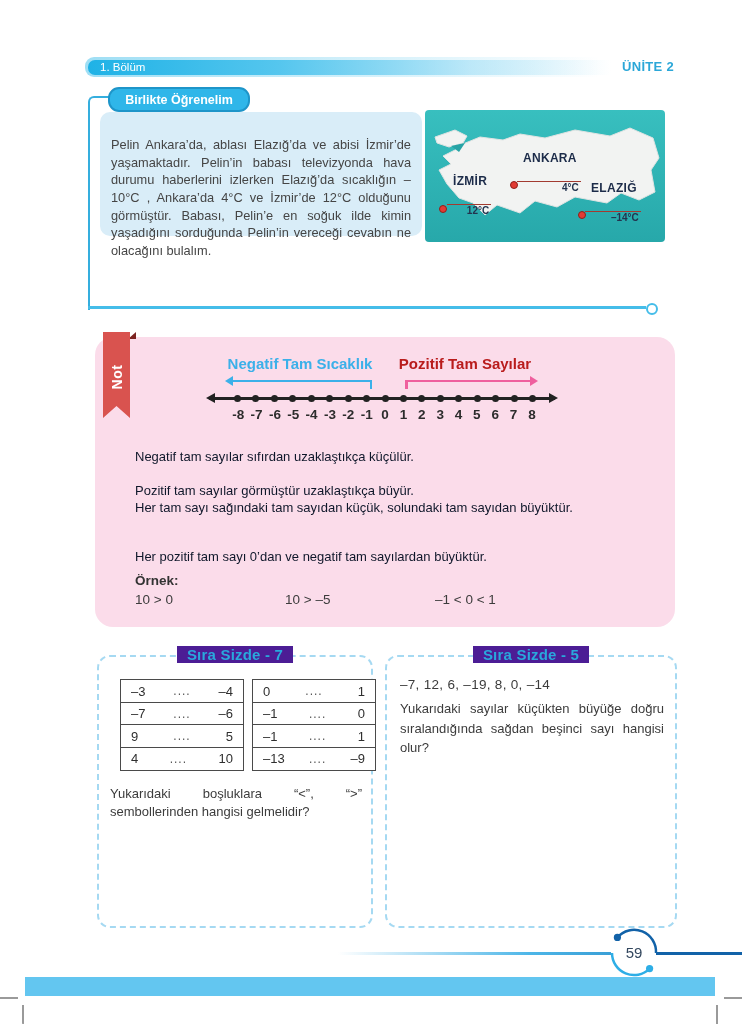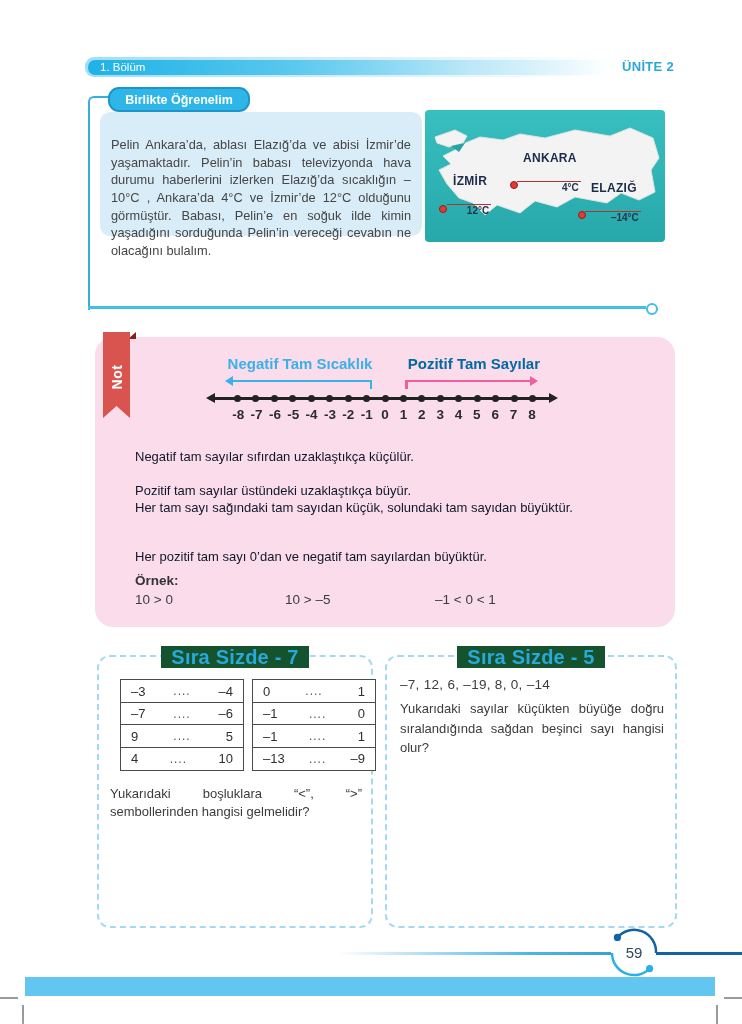--- a/index.html
+++ b/index.html
@@ -45,21 +45,21 @@
   .note-box{position:absolute;left:95px;top:337px;width:580px;height:290px;background:#fbdcea;border-radius:18px;}
   .ribbon{position:absolute;left:8px;top:-5px;width:27px;height:86px;background:#d9534f;
     clip-path:polygon(0 0,100% 0,100% 100%,50% 86%,0 100%);z-index:2;}
   .ribbon-fold{position:absolute;left:33px;top:-5px;width:8px;height:7px;background:#7c2320;
     clip-path:polygon(0 0,100% 100%,0 100%);transform:scaleX(-1);}
   .ribbon-label{position:absolute;left:8px;top:14px;width:27px;height:52px;display:flex;align-items:center;justify-content:center;
     color:#fff;font-weight:bold;font-size:14px;transform:rotate(-90deg);transform-origin:center;letter-spacing:.5px;z-index:3;}
 
   .numberline{position:absolute;left:100px;top:18px;width:375px;height:80px;}
   .nl-neg-label{position:absolute;left:20px;top:0;width:170px;text-align:center;font-size:15px;font-weight:bold;color:#3bb0e9;}
-  .nl-pos-label{position:absolute;left:195px;top:0;width:150px;text-align:right;font-size:15px;font-weight:bold;color:#0369a1;}
+  .nl-pos-label{position:absolute;left:195px;top:0;width:150px;text-align:center;font-size:15px;font-weight:bold;color:#b91c1c;}
   .nl-arrow{position:absolute;top:25px;height:9px;}
   .nl-arrow.neg{left:33px;width:144px;border-top:2.5px solid #3bb0e9;}
   .nl-arrow.neg::before{content:"";position:absolute;left:-8px;top:-6.5px;border:5px solid transparent;border-right:8px solid #3bb0e9;}
   .nl-arrow.neg::after{content:"";position:absolute;right:0;top:-2px;width:2.5px;height:9px;background:#3bb0e9;}
   .nl-arrow.pos{left:210px;width:130px;border-top:2.5px solid #ef5f9e;}
   .nl-arrow.pos::before{content:"";position:absolute;right:-8px;top:-6.5px;border:5px solid transparent;border-left:8px solid #ef5f9e;}
   .nl-arrow.pos::after{content:"";position:absolute;left:0;top:-2px;width:2.5px;height:9px;background:#ef5f9e;}
   .nl-line{position:absolute;left:14px;top:42px;width:346px;height:2.5px;background:#222;}
   .nl-line::before{content:"";position:absolute;left:-8px;top:-4.2px;border:5.5px solid transparent;border-right:9px solid #222;}
   .nl-line::after{content:"";position:absolute;right:-8px;top:-4.2px;border:5.5px solid transparent;border-left:9px solid #222;}
@@ -74,21 +74,21 @@
   .note-examples{position:absolute;left:40px;top:255px;width:470px;font-size:13.5px;color:#3c3c3c;}
   .note-examples .ex1{position:absolute;left:0;}
   .note-examples .ex2{position:absolute;left:150px;}
   .note-examples .ex3{position:absolute;left:300px;text-align:right;}
 
   
   .exercise{position:absolute;top:655px;height:273px;border:2px dashed #a5d9f2;border-radius:13px;box-sizing:border-box;background:#fff;}
   .ex7{left:97px;width:276px;}
   .ex8{left:385px;width:292px;}
   .ex-title{position:absolute;top:-11px;left:0;right:0;text-align:center;}
-  .ex-title span{background:#14532d;padding:0 10px;font-size:20px;font-weight:bold;color:#29a8dc;letter-spacing:.2px;}
+  .ex-title span{background:#4c1d95;padding:0 10px;font-size:15px;font-weight:bold;color:#29a8dc;letter-spacing:.2px;}
 
   .cmp-tables{position:absolute;left:21px;top:22px;display:flex;gap:8px;}
   .cmp-table{display:flex;flex-direction:column;}
   .cmp-row{width:102px;height:22px;border:1.5px solid #4a4a4a;margin-top:-1.5px;box-sizing:content-box;
     display:flex;align-items:center;justify-content:space-between;padding:0 10px;font-size:13px;color:#2f2f2f;background:#fff;}
   .cmp-table .cmp-row:first-child{margin-top:0;}
   .cmp-row .c1{color:#555;letter-spacing:1px;font-size:12px;}
 
   .ex7-question{position:absolute;left:11px;top:128px;width:252px;font-size:13px;line-height:1.4;text-align:justify;color:#3c3c3c;}
   .ex8-sequence{position:absolute;left:13px;top:20px;font-size:13.5px;color:#3c3c3c;letter-spacing:.3px;}
@@ -196,21 +196,21 @@
           <span class="nl-lab">3</span>
           <span class="nl-lab">4</span>
           <span class="nl-lab">5</span>
           <span class="nl-lab">6</span>
           <span class="nl-lab">7</span>
           <span class="nl-lab">8</span>
         </div>
     </div>
 
     <div class="note-bullet" style="top:112px;">Negatif tam sayılar sıfırdan uzaklaştıkça küçülür.</div>
-    <div class="note-bullet" style="top:146px;">Pozitif tam sayılar üstündeki uzaklaştıkça büyür.</div>
+    <div class="note-bullet" style="top:146px;">Pozitif tam sayılar görmüştür uzaklaştıkça büyür.</div>
     <div class="note-bullet" style="top:163px;">Her tam sayı sağındaki tam sayıdan küçük, solundaki tam sayıdan büyüktür.</div>
     <div class="note-bullet" style="top:212px;">Her pozitif tam sayı 0’dan ve negatif tam sayılardan büyüktür.</div>
 
     <div class="note-example-label">Örnek:</div>
     <div class="note-examples">
       <span class="ex1">10 &gt; 0</span>
       <span class="ex2">10 &gt; –5</span>
       <span class="ex3">–1 &lt; 0 &lt; 1</span>
     </div>
   </div>

